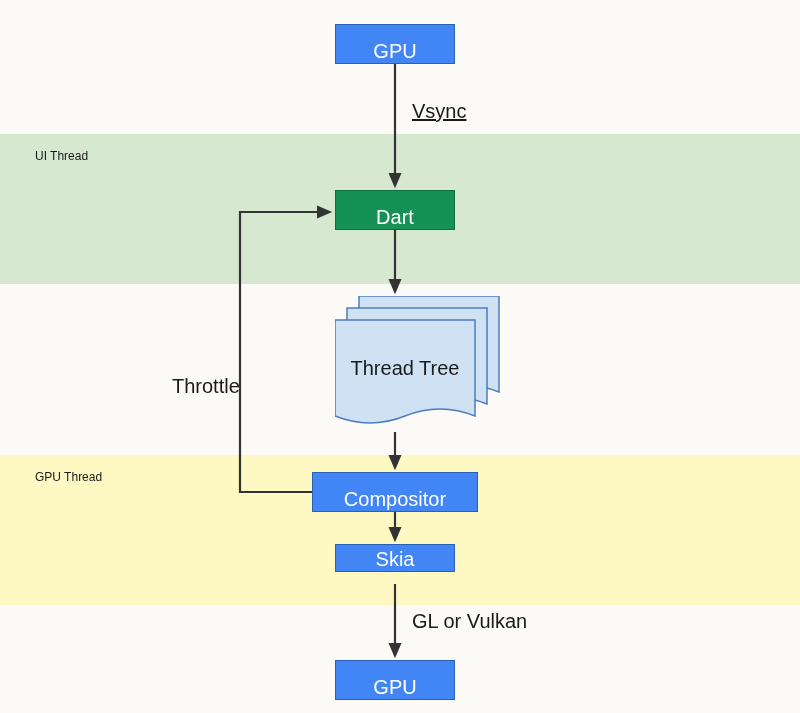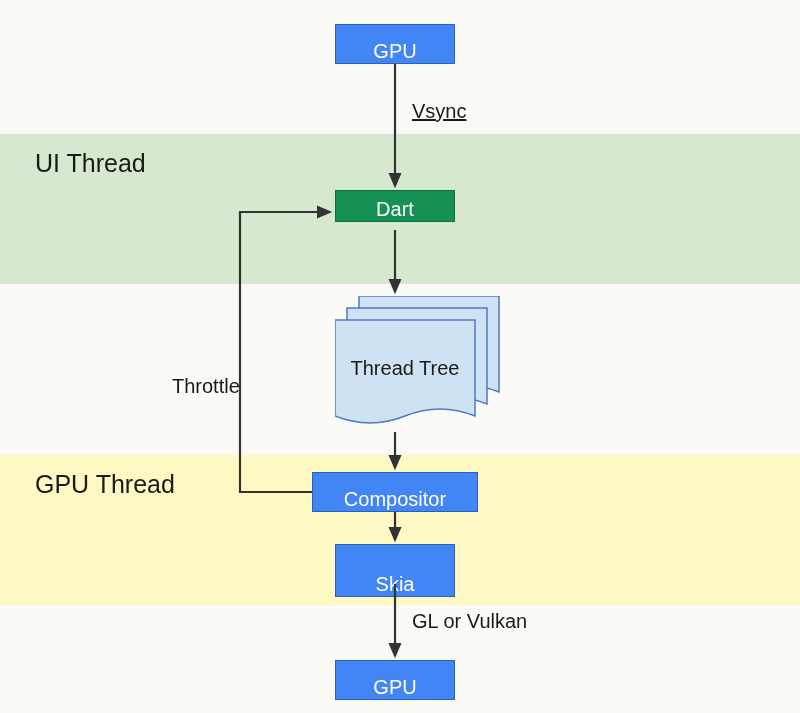--- a/index.html
+++ b/index.html
@@ -23,21 +23,21 @@
   }
   .band.gpu {
     background: #fef9c3;
     top: 455px;
     height: 150px;
   }
   .band-label {
     position: absolute;
     left: 35px;
     top: 15px;
-    font-size: 25px;
+    font-size: 12px;
     color: #1a1a1a;
   }
   .box {
     position: absolute;
     color: #fff;
     font-size: 20px;
     text-align: center;
     display: flex;
     align-items: flex-end;
     justify-content: center;
@@ -68,41 +68,41 @@
   <div class="band-label">UI Thread</div>
 </div>
 <div class="band gpu">
   <div class="band-label">GPU Thread</div>
 </div>
 
 <div class="box blue" style="left:335px; top:24px; width:120px; height:40px;">
   <span>GPU</span>
 </div>
 
-<div class="box green" style="left:335px; top:190px; width:120px; height:32px;">
+<div class="box green" style="left:335px; top:190px; width:120px; height:40px;">
   <span>Dart</span>
 </div>
 
 <div class="layer-stack" style="left:335px; top:296px;">
   <svg width="175" height="140" style="position:absolute;left:0;top:0;">
 
     <path d="M24 0 L164 0 L164 96 Q129 82 94 96 Q59 110 24 96 Z" fill="#cfe2f3" stroke="#4f7bbf" stroke-width="1.5"></path>
     <path d="M12 12 L152 12 L152 108 Q117 94 82 108 Q47 122 12 108 Z" fill="#cfe2f3" stroke="#4f7bbf" stroke-width="1.5"></path>
 
     <path d="M0 24 L140 24 L140 120 Q105 106 70 120 Q35 134 0 120 Z" fill="#cfe2f3" stroke="#4f7bbf" stroke-width="1.5"></path>
     <text x="70" y="80" text-anchor="middle" font-family="Arial" font-size="20" fill="#1a1a1a"></text>
   </svg>
   <div style="position:absolute;left:0;top:24px;width:140px;height:96px;display:flex;align-items:center;justify-content:center;font-size:20px;color:#1a1a1a;">Thread Tree</div>
 </div>
 
 <div class="box blue" style="left:312px; top:472px; width:166px; height:40px;">
   <span>Compositor</span>
 </div>
 
-<div class="box blue" style="left:335px; top:544px; width:120px; height:53px;">
+<div class="box blue" style="left:335px; top:544px; width:120px; height:28px;">
   <span>Skia</span>
 </div>
 
 <div class="box blue" style="left:335px; top:660px; width:120px; height:40px;">
   <span>GPU</span>
 </div>
 
 <div class="label" style="left:412px; top:100px;text-decoration:underline;">Vsync</div>
 <div class="label" style="left:156px; top:375px;margin-left:16px;">Throttle</div>
 <div class="label" style="left:412px; top:610px;">GL or Vulkan</div>

